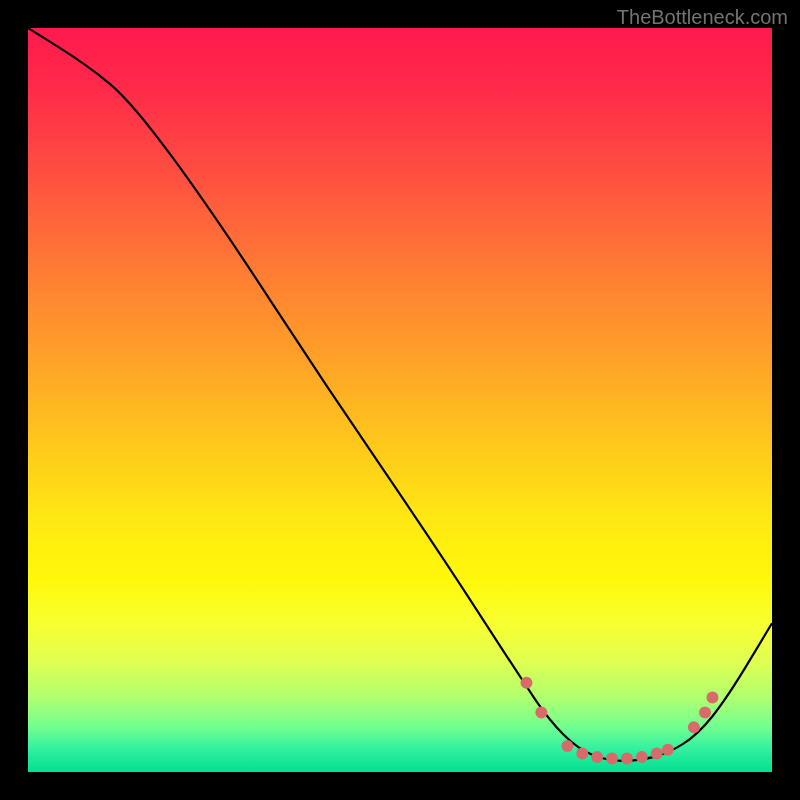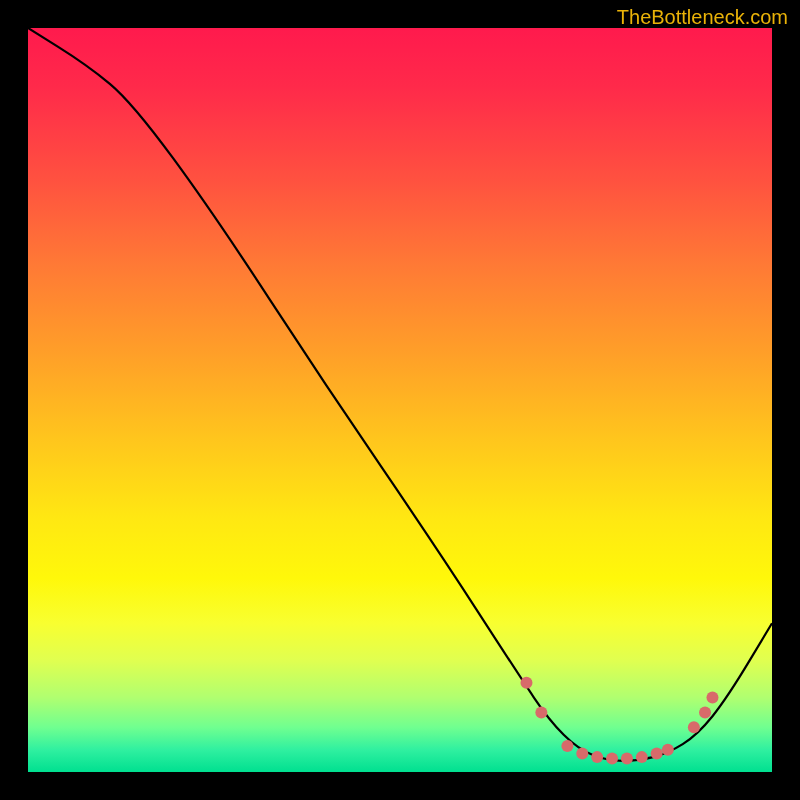--- a/index.html
+++ b/index.html
@@ -7,21 +7,21 @@
     width: 800px;
     height: 800px;
     background: #000;
     position: relative;
     font-family: Arial, sans-serif;
   }
   .watermark {
     position: absolute;
     top: 6px;
     right: 12px;
-    color: #eab308;
+    color: #737373;
     font-size: 20px;
     font-weight: normal;
     z-index: 10;
   }
   .plot-area {
     position: absolute;
     top: 28px;
     left: 28px;
     width: 744px;
     height: 744px;

